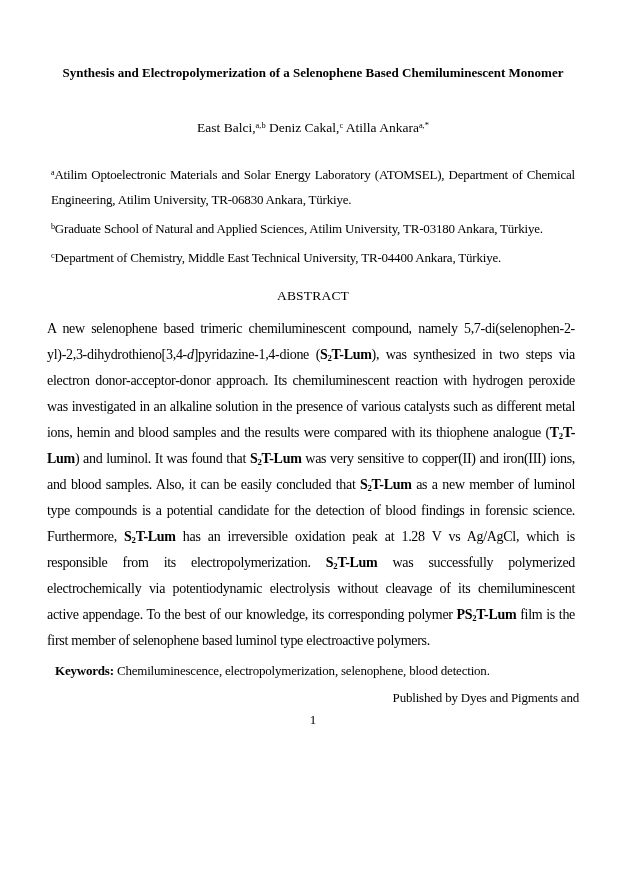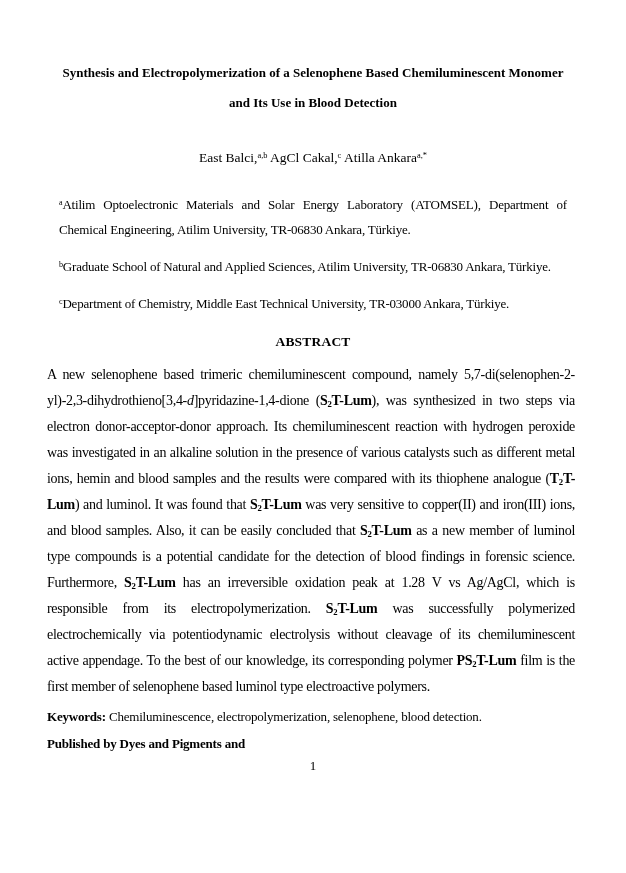--- a/index.html
+++ b/index.html
@@ -29,69 +29,68 @@
     font-size: 13.5px;
     text-align: center;
   }
   .affiliations {
     margin-top: 26px;
     font-size: 13px;
     line-height: 25px;
     text-align: justify;
     letter-spacing: -0.2px;
   }
-  .aff { margin: 12px; }
+  .aff { margin: 4px; }
   .abstract-heading {
     margin-top: 18px;
-    font-weight: bold;
+    font-weight: normal;
     font-size: 13.5px;
     text-align: center;
     letter-spacing: 0.2px;
   }
   .abstract-body {
     margin: 12px 4px 0 0;
     font-size: 14px;
     line-height: 26px;
     text-align: justify;
     letter-spacing: -0.3px;
   }
   .meta-line {
-    margin: 6px 0 0 0;
+    margin: 6px 0 0 8px;
     font-size: 13px;
     line-height: 21px;
     letter-spacing: -0.2px;
   }
-  .bold { font-weight: bold; }
+  .bold { font-weight: normal; text-align: right; }
   .page-number {
     margin-top: 4px;
     text-align: center;
     font-size: 13px;
   }
   
   .rt-b { font-weight: bold; }
   .rt-i { font-style: italic; }
   .rt-sup { font-size: 0.62em; line-height: 0; position: relative; top: -0.5em; }
   .rt-sub { font-size: 0.62em; line-height: 0; position: relative; top: 0.25em; }
 </style>
 </head>
 <body>
 
 <div class="page">
 
   <div class="title">
     <div>Synthesis and Electropolymerization of a Selenophene Based Chemiluminescent Monomer</div>
-    <div>and Its Use in Blood Detection</div>
   </div>
 
-  <div class="authors"><span>East Balci,</span><span class="rt-sup">a,b</span><span> AgCl Cakal,</span><span class="rt-sup">c</span><span> Atilla Ankara</span><span class="rt-sup">a,*</span></div>
+  <div class="authors"><span>East Balci,</span><span class="rt-sup">a,b</span><span> Deniz Cakal,</span><span class="rt-sup">c</span><span> Atilla Ankara</span><span class="rt-sup">a,*</span></div>
 
   <div class="affiliations">
     <p class="aff"><span class="rt-sup">a</span><span>Atilim Optoelectronic Materials and Solar Energy Laboratory (ATOMSEL), Department of Chemical Engineering, Atilim University, TR-06830 Ankara, Türkiye.</span></p>
-    <p class="aff"><span class="rt-sup">b</span><span>Graduate School of Natural and Applied Sciences, Atilim University, TR-06830 Ankara, Türkiye.</span></p>
-    <p class="aff"><span class="rt-sup">c</span><span>Department of Chemistry, Middle East Technical University, TR-03000 Ankara, Türkiye.</span></p>
+    <p class="aff"><span class="rt-sup">b</span><span>Graduate School of Natural and Applied Sciences, Atilim University, TR-03180 Ankara, Türkiye.</span></p>
+    <p class="aff"><span class="rt-sup">c</span><span>Department of Chemistry, Middle East Technical University, TR-04400 Ankara, Türkiye.</span></p>
   </div>
 
   <div class="abstract-heading">ABSTRACT</div>
 
   <p class="abstract-body"><span>A new selenophene based trimeric chemiluminescent compound, namely 5,7-di(selenophen-2-yl)-2,3-dihydrothieno[3,4-</span><span class="rt-i">d</span><span>]pyridazine-1,4-dione (</span><span class="rt-b">S</span><span class="rt-b rt-sub">2</span><span class="rt-b">T-Lum</span><span>), was synthesized in two steps via electron donor-acceptor-donor approach. Its chemiluminescent reaction with hydrogen peroxide was investigated in an alkaline solution in the presence of various catalysts such as different metal ions, hemin and blood samples and the results were compared with its thiophene analogue (</span><span class="rt-b">T</span><span class="rt-b rt-sub">2</span><span class="rt-b">T-Lum</span><span>) and luminol. It was found that </span><span class="rt-b">S</span><span class="rt-b rt-sub">2</span><span class="rt-b">T-Lum</span><span> was very sensitive to copper(II) and iron(III) ions, and blood samples. Also, it can be easily concluded that </span><span class="rt-b">S</span><span class="rt-b rt-sub">2</span><span class="rt-b">T-Lum</span><span> as a new member of luminol type compounds is a potential candidate for the detection of blood findings in forensic science. Furthermore, </span><span class="rt-b">S</span><span class="rt-b rt-sub">2</span><span class="rt-b">T-Lum</span><span> has an irreversible oxidation peak at 1.28 V vs Ag/AgCl, which is responsible from its electropolymerization. </span><span class="rt-b">S</span><span class="rt-b rt-sub">2</span><span class="rt-b">T-Lum</span><span> was successfully polymerized electrochemically via potentiodynamic electrolysis without cleavage of its chemiluminescent active appendage. To the best of our knowledge, its corresponding polymer </span><span class="rt-b">PS</span><span class="rt-b rt-sub">2</span><span class="rt-b">T-Lum</span><span> film is the first member of selenophene based luminol type electroactive polymers.</span></p>
 
   <p class="meta-line"><span class="rt-b">Keywords:</span><span> Chemiluminescence, electropolymerization, selenophene, blood detection.</span></p>
 
   <p class="meta-line bold">Published by Dyes and Pigments and</p>
 

